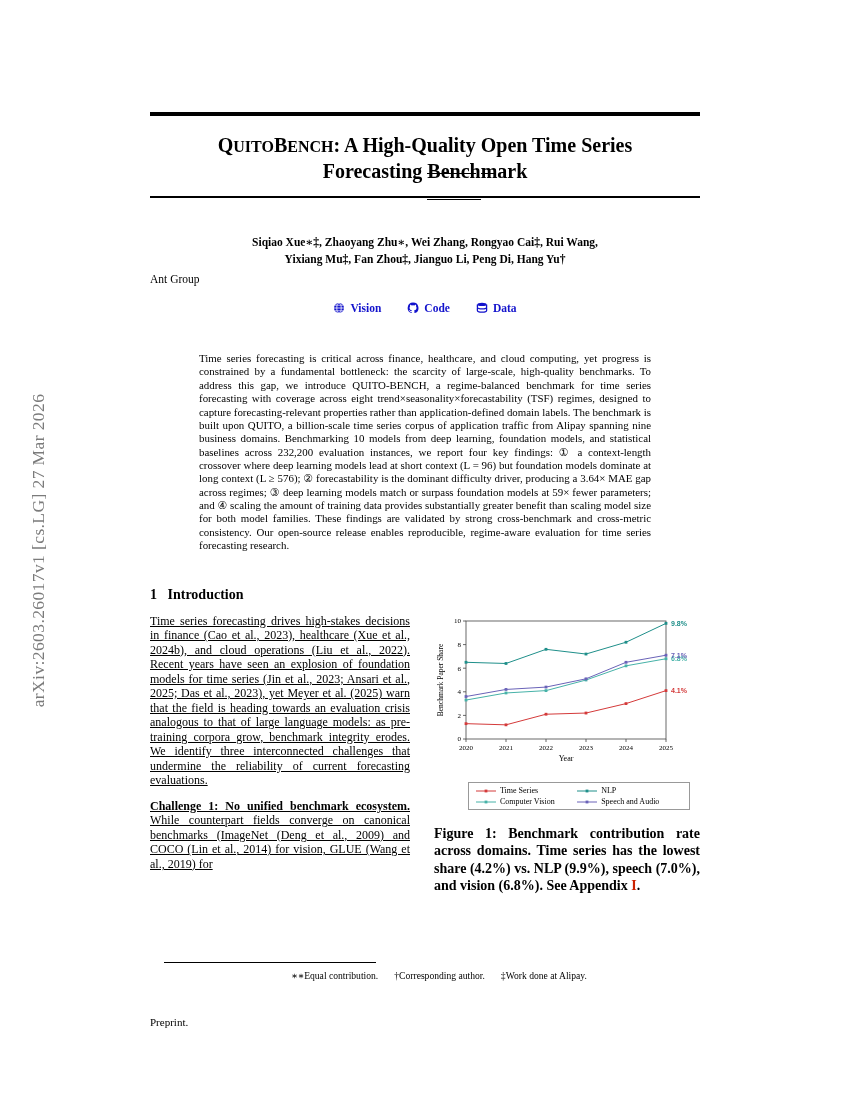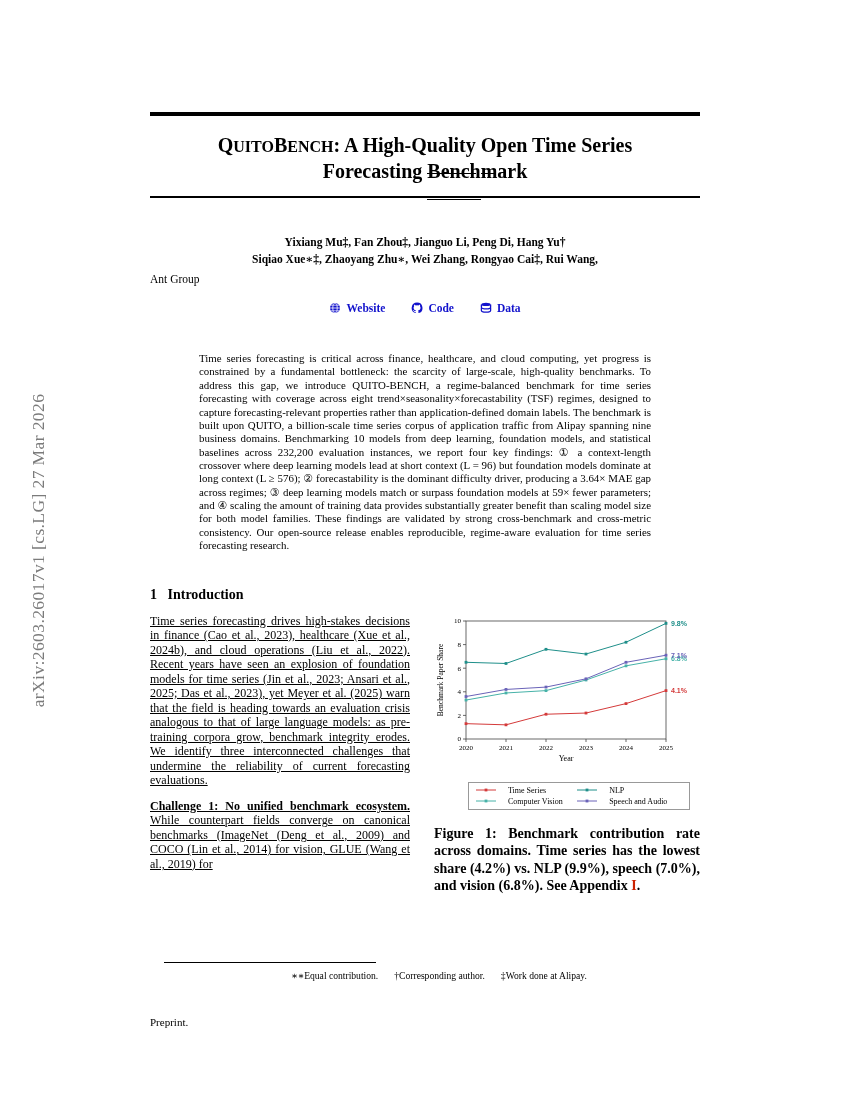--- a/index.html
+++ b/index.html
@@ -41,21 +41,21 @@
   .cols{display:flex;gap:16px;margin-top:34px;}
   .col-left{width:268px;}
   .col-right{width:266px;}
   .section-h{font-weight:bold;font-size:14px;margin:0 0 11px 0;}
   .para{font-size:12px;line-height:1.21;text-align:justify;margin:0 8px 11px 0;text-decoration:underline;}
   .figure{margin-top:26px;}
   .legend-box{
     border:1px solid #999;margin:5px 10px 0 34px;padding:3px 7px;
     display:grid;grid-template-columns:1fr 1.15fr;column-gap:10px;row-gap:2px;
   }
-  .legend-item{display:flex;align-items:flex-start;gap:12px;font-size:8px;white-space:nowrap;}
+  .legend-item{display:flex;align-items:flex-end;gap:4px;font-size:8px;white-space:nowrap;}
   .caption{font-size:14px;line-height:1.26;text-align:justify;margin:15px 0 0 0;font-weight:bold;}
   .red-link{color:#cc2200;cursor:pointer;}
   .footnotes{position:absolute;left:164px;top:962px;width:550px;}
   .footnote-rule{width:212px;height:1px;background:#000;}
   .footnote-line{
     display:flex;justify-content:center;gap:16px;font-size:9.6px;margin-top:7px;
   }
   .preprint{position:absolute;left:150px;top:1016px;font-size:11px;}
 </style>
 </head>
@@ -69,37 +69,37 @@
 
   <h1 class="title">
     <span><span>Q</span><span class="sc-small">UITO</span><span>B</span><span class="sc-small">ENCH</span><span>: A High-Q</span><span class="ul">uality</span><span> </span><span class="ul">O</span><span>pen Time Series</span></span>
     <br>
     <span><span>Forecasting </span><span class="ul">Bench</span><span>mark</span></span>
   </h1>
 
   <div class="rule-mid"></div>
 
   <div class="authors">
+    <div>Siqiao Xue∗‡, Zhaoyang Zhu∗, Wei Zhang, Rongyao Cai‡, Rui Wang,</div>
     <div>Yixiang Mu‡, Fan Zhou‡, Jianguo Li, Peng Di, Hang Yu†</div>
-    <div>Siqiao Xue∗‡, Zhaoyang Zhu∗, Wei Zhang, Rongyao Cai‡, Rui Wang,</div>
   </div>
   <div class="affiliation">Ant Group</div>
 
   <div class="links">
     <span class="link">
       <span>
         <svg width="12" height="12" viewBox="0 0 12 12">
             <circle cx="6" cy="6" r="5" fill="#1212cc"></circle>
             <ellipse cx="6" cy="6" rx="2.2" ry="5" fill="none" stroke="#fff" stroke-width="0.8"></ellipse>
             <line x1="1" y1="6" x2="11" y2="6" stroke="#fff" stroke-width="0.8"></line>
             <line x1="1.8" y1="3.2" x2="10.2" y2="3.2" stroke="#fff" stroke-width="0.7"></line>
             <line x1="1.8" y1="8.8" x2="10.2" y2="8.8" stroke="#fff" stroke-width="0.7"></line>
           </svg>
       </span>
-      <span>Website</span>
+      <span>Vision</span>
     </span>
     <span class="link">
       <span>
         <svg width="12" height="12" viewBox="0 0 12 12">
             <path d="M6 .6a5.4 5.4 0 0 0-1.7 10.5c.27.05.37-.12.37-.26v-.9c-1.5.33-1.82-.72-1.82-.72-.25-.62-.6-.79-.6-.79-.5-.34.04-.33.04-.33.55.04.84.56.84.56.48.84 1.27.6 1.58.46.05-.36.19-.6.35-.74-1.2-.14-2.46-.6-2.46-2.67 0-.59.21-1.07.55-1.45-.05-.14-.24-.69.05-1.43 0 0 .46-.15 1.5.55a5.2 5.2 0 0 1 2.72 0c1.04-.7 1.5-.55 1.5-.55.3.74.11 1.29.05 1.43.35.38.55.86.55 1.45 0 2.08-1.27 2.53-2.47 2.66.2.17.37.5.37 1v1.48c0 .14.1.31.38.26A5.4 5.4 0 0 0 6 .6z" fill="#1212cc"></path>
           </svg>
       </span>
       <span>Code</span>
     </span>
     <span class="link">

